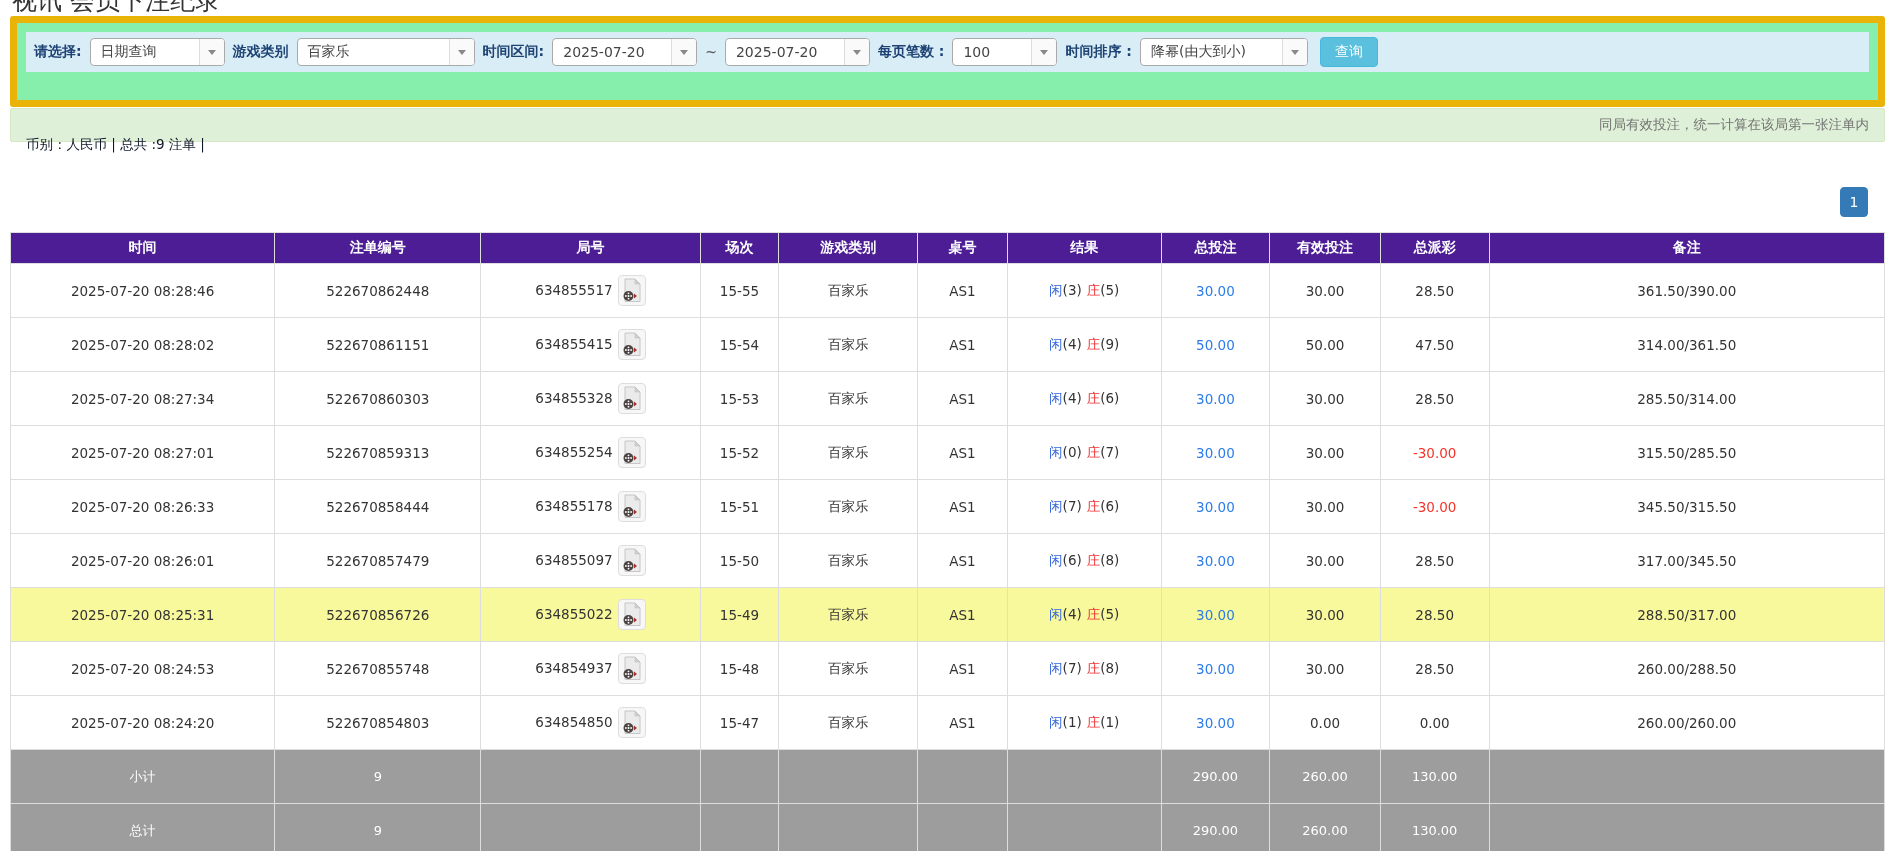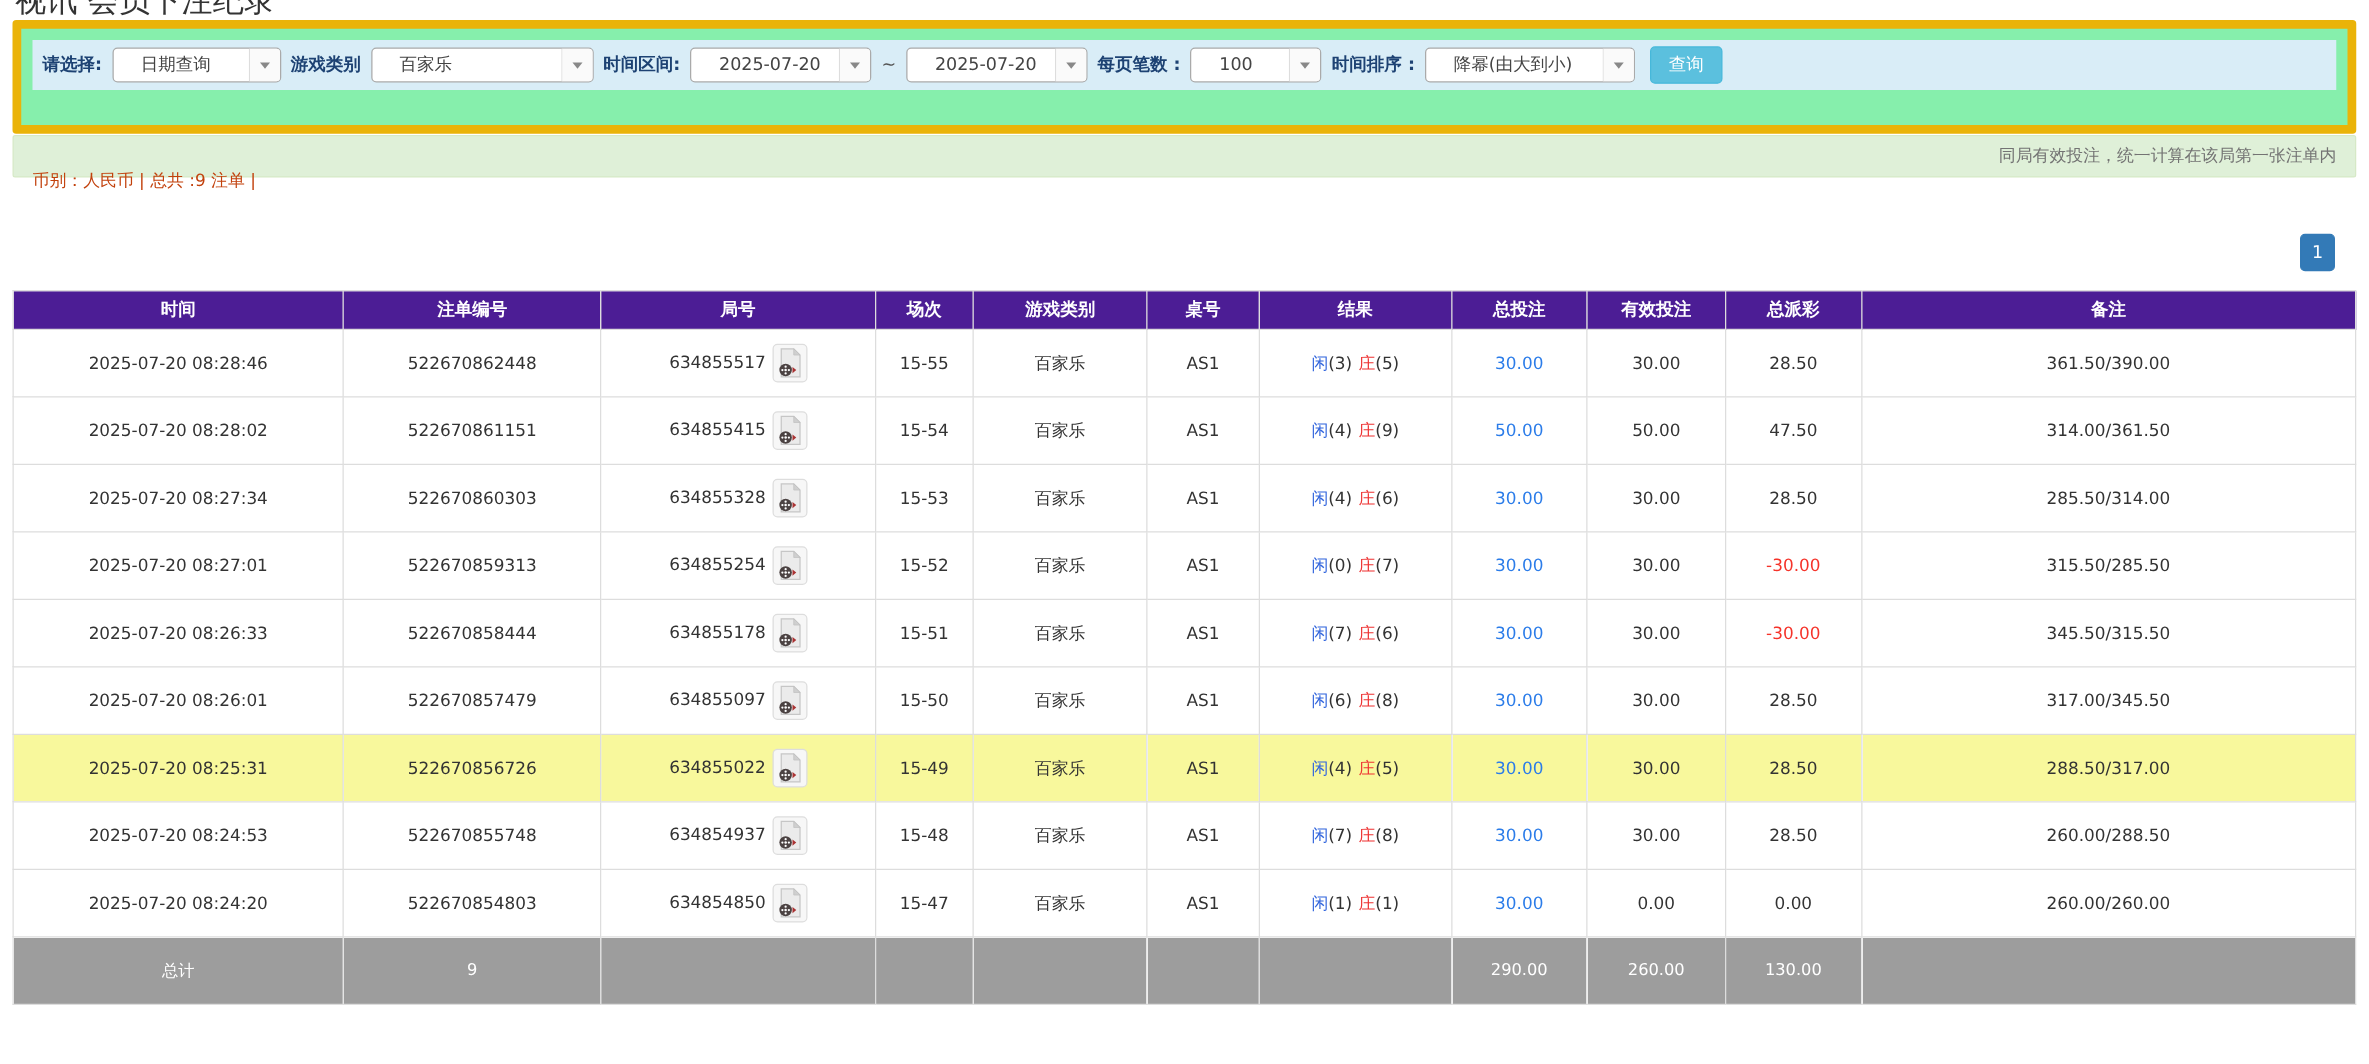--- a/index.html
+++ b/index.html
@@ -26,21 +26,21 @@
   .filter-bar {
     background: #d9edf7;
     display: flex; align-items: center;
     padding: 5px 8px; gap: 8px;
     white-space: nowrap;
   }
   .f-label { color: #1d4273; font-weight: bold; font-size: 14px; }
   .s2 {
     display: inline-flex; align-items: center; justify-content: space-between;
     background: #fff; border: 1px solid #aaa; border-radius: 4px;
-    height: 28px; padding-left: 22px; font-size: 14px; color: #444;
+    height: 28px; padding-left: 10px; font-size: 14px; color: #444;
     cursor: pointer; box-sizing: border-box;
   }
   .s2 .s2-caret {
     width: 24px; height: 26px; margin-left: 6px;
     display: inline-flex; align-items: center; justify-content: center;
     border-left: 1px solid #ddd; background: #fafafa;
     border-radius: 0 3px 3px 0;
   }
   .caret-down {
     width: 0; height: 0;
@@ -61,21 +61,21 @@
     text-align: right;
   }
 
   
   .alert-bar {
     margin-top: 1px;
     background: #dff0d8; border: 1px solid #d6e9c6; border-radius: 2px;
     height: 32px; display: flex; align-items: center; justify-content: space-between;
     padding: 0 15px; font-size: 13.5px;
   }
-  .alert-left  { color: #c2410c; margin-top: 40px; }
+  .alert-left  { color: #0f172a; margin-top: 40px; }
   .alert-right { color: #737373; }
 
   
   .pagination-row {
     margin-top: 45px; height: 30px;
     display: flex; justify-content: flex-end; padding-right: 17px;
   }
   .page-btn {
     min-width: 28px; height: 30px; box-sizing: border-box;
     background: #337ab7; border: 1px solid #337ab7; color: #fff;
@@ -474,28 +474,41 @@
       <span class="res-player">闲</span><span class="res-score">(1)</span><span class="res-banker">庄</span><span class="res-score">(1)</span>
     </td>
     <td><span class="bet-link">30.00</span></td>
     <td>0.00</td>
     <td>0.00</td>
     <td>260.00/260.00</td>
   </tr>
       </tbody>
     <tfoot>
       <tr>
-        <td>总计</td>
+        <td>小计</td>
         <td>9</td>
         <td></td>
           <td></td>
         <td></td>
           <td></td>
         <td></td>
         <td>290.00</td>
         <td>260.00</td>
         <td>130.00</td>
         <td></td>
       </tr>
+      <tr>
+        <td>总计</td>
+        <td>9</td>
+        <td></td>
+          <td></td>
+        <td></td>
+          <td></td>
+        <td></td>
+        <td>290.00</td>
+        <td>260.00</td>
+        <td>130.00</td>
+        <td></td>
+      </tr>
     </tfoot>
   </table>
 
 </div>
 
 </body></html>

